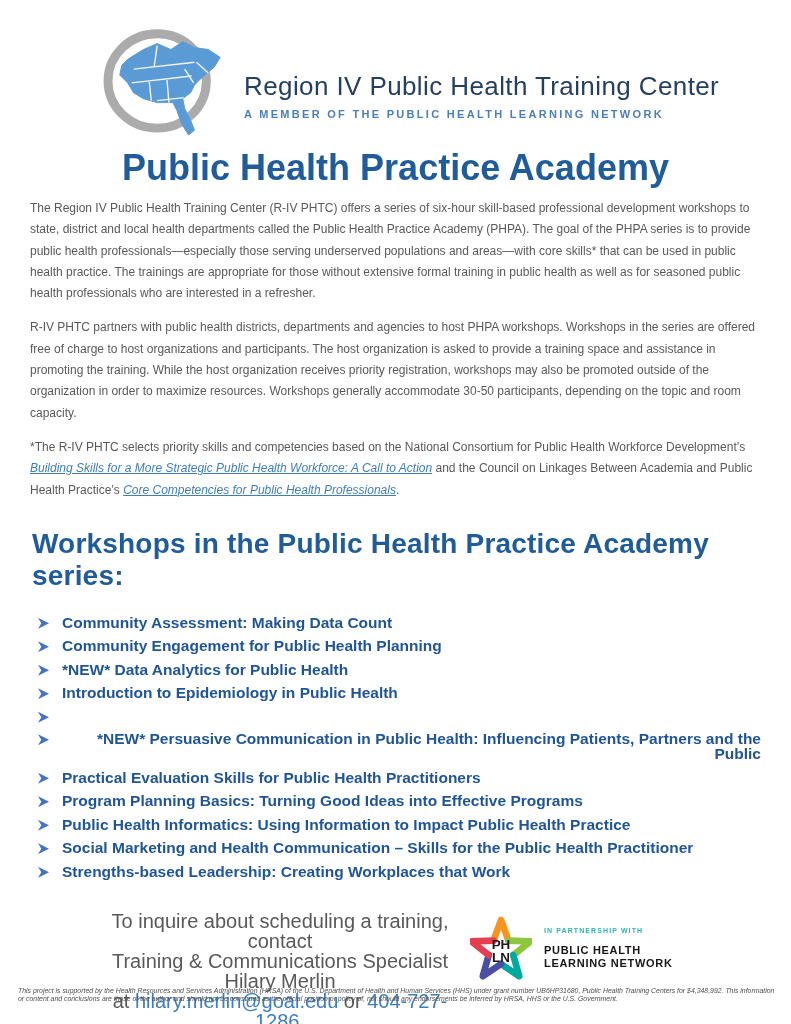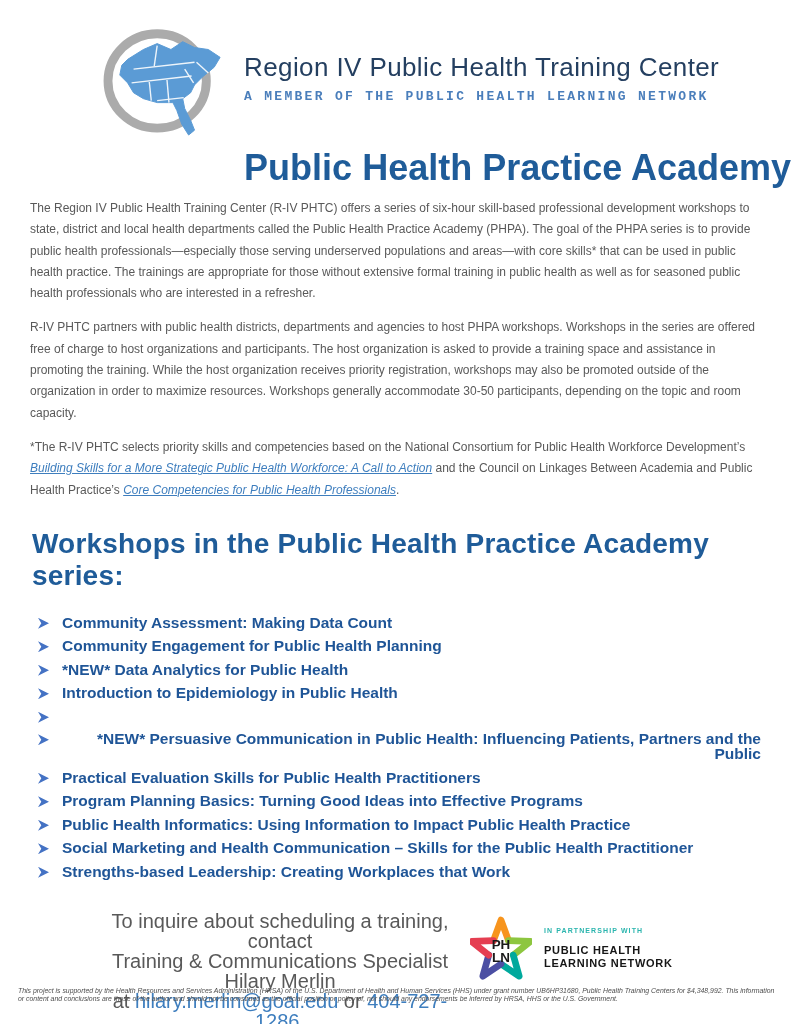--- a/index.html
+++ b/index.html
@@ -5,28 +5,28 @@
   * { box-sizing: border-box; margin: 0; padding: 0; }
   html,body { width: 791px; height: 1024px; }
   body {
     background: #ffffff;
     font-family: "Liberation Sans", sans-serif;
     position: relative;
     overflow: hidden;
   }
 
   
-  .header { display: flex; align-items: flex-start; margin: 20px 0 0 96px; }
+  .header { display: flex; align-items: center; margin: 20px 0 0 96px; }
   .logo-map { width: 142px; height: 118px; flex-shrink: 0; }
   .header-text { margin: 32px 0 0 6px; }
   .org-name { font-size: 26px; color: #243F60; letter-spacing: 0.4px; }
-  .org-tagline { font-size: 13px; color: #4A7EBB; letter-spacing: 2.3px; margin-top: 6px; font-weight: bold; font-family: Liberation Mono, monospace; }
+  .org-tagline { font-size: 11px; color: #4A7EBB; letter-spacing: 2.3px; margin-top: 6px; font-weight: bold; }
 
   
-  .page-title { text-align: right; font-size: 36px; font-weight: bold; color: #1F5C99; margin-top: 9px; }
+  .page-title { text-align: center; font-size: 36px; font-weight: bold; color: #1F5C99; margin-top: 9px; }
 
   
   .content { margin: 9px 28px 0 30px; font-size: 12px; line-height: 21.3px; color: #595959; }
   .content p + p { margin-top: 13px; }
   .doc-link { color: #3E7EBE; font-style: italic; text-decoration: underline; cursor: pointer; }
 
   
   .workshops-heading { margin: 27px 0 0 32px; font-size: 28px; font-weight: bold; color: #1F5C99; letter-spacing: 0.2px; }
   .workshops-list { list-style: none; margin: 23px 30px 0 38px; }
   .workshops-list li { display: flex; align-items: flex-start; margin-bottom: 8.5px; }

